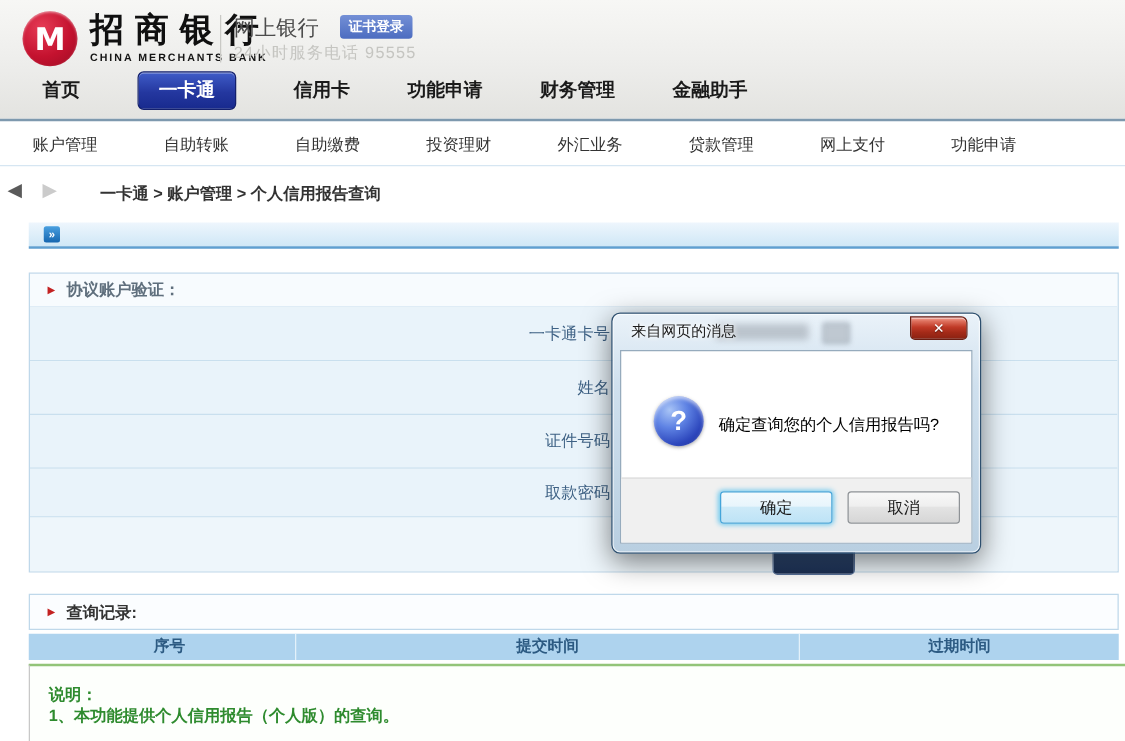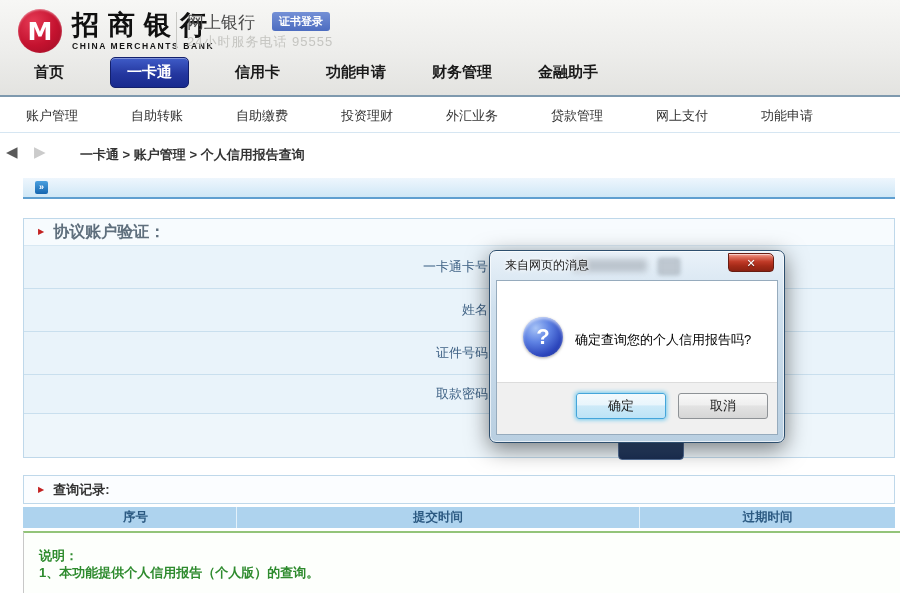--- a/index.html
+++ b/index.html
@@ -50,21 +50,21 @@
   .curfn-icon{width:13px;height:13px;background:linear-gradient(180deg,#4aa0e0,#1566b0);border-radius:2px;
               color:#fff;font-size:9px;line-height:13px;text-align:center;margin-right:9px;font-weight:bold;}
   .curfn-text{font-size:13px;font-weight:bold;color:#1469b4;}
 
   
   .verify{position:absolute;left:23px;top:218px;width:872px;height:240px;
           border:1px solid #bfd8ea;box-sizing:border-box;background:#fff;overflow:hidden;}
   .sec-head{height:27px;display:flex;align-items:center;padding-left:14px;
             background:#f7fbfe;border-bottom:1px solid #d8e8f3;box-sizing:border-box;}
   .bullet{color:#c32222;font-size:8px;margin-right:9px;line-height:8px;}
-  .sec-title{font-size:16px;font-weight:bold;color:#5f6f7d;}
+  .sec-title{font-size:13px;font-weight:bold;color:#5f6f7d;}
   .frow{height:43px;background:#e9f3fa;border-bottom:1px solid #c9dfee;
         display:flex;align-items:center;box-sizing:border-box;}
   .frow.short{height:39px;}
   .frow.btnrow{height:45px;background:#eef6fb;border-bottom:none;}
   .flabel{width:477px;text-align:right;font-size:13px;color:#3f6285;}
 
   .hidden-submit{position:absolute;left:618px;top:436px;width:66px;height:24px;border-radius:4px;
                  background:linear-gradient(180deg,#3a5a86,#1b2e52);border:1px solid #56719a;
                  box-sizing:border-box;z-index:5;cursor:pointer;}
 

